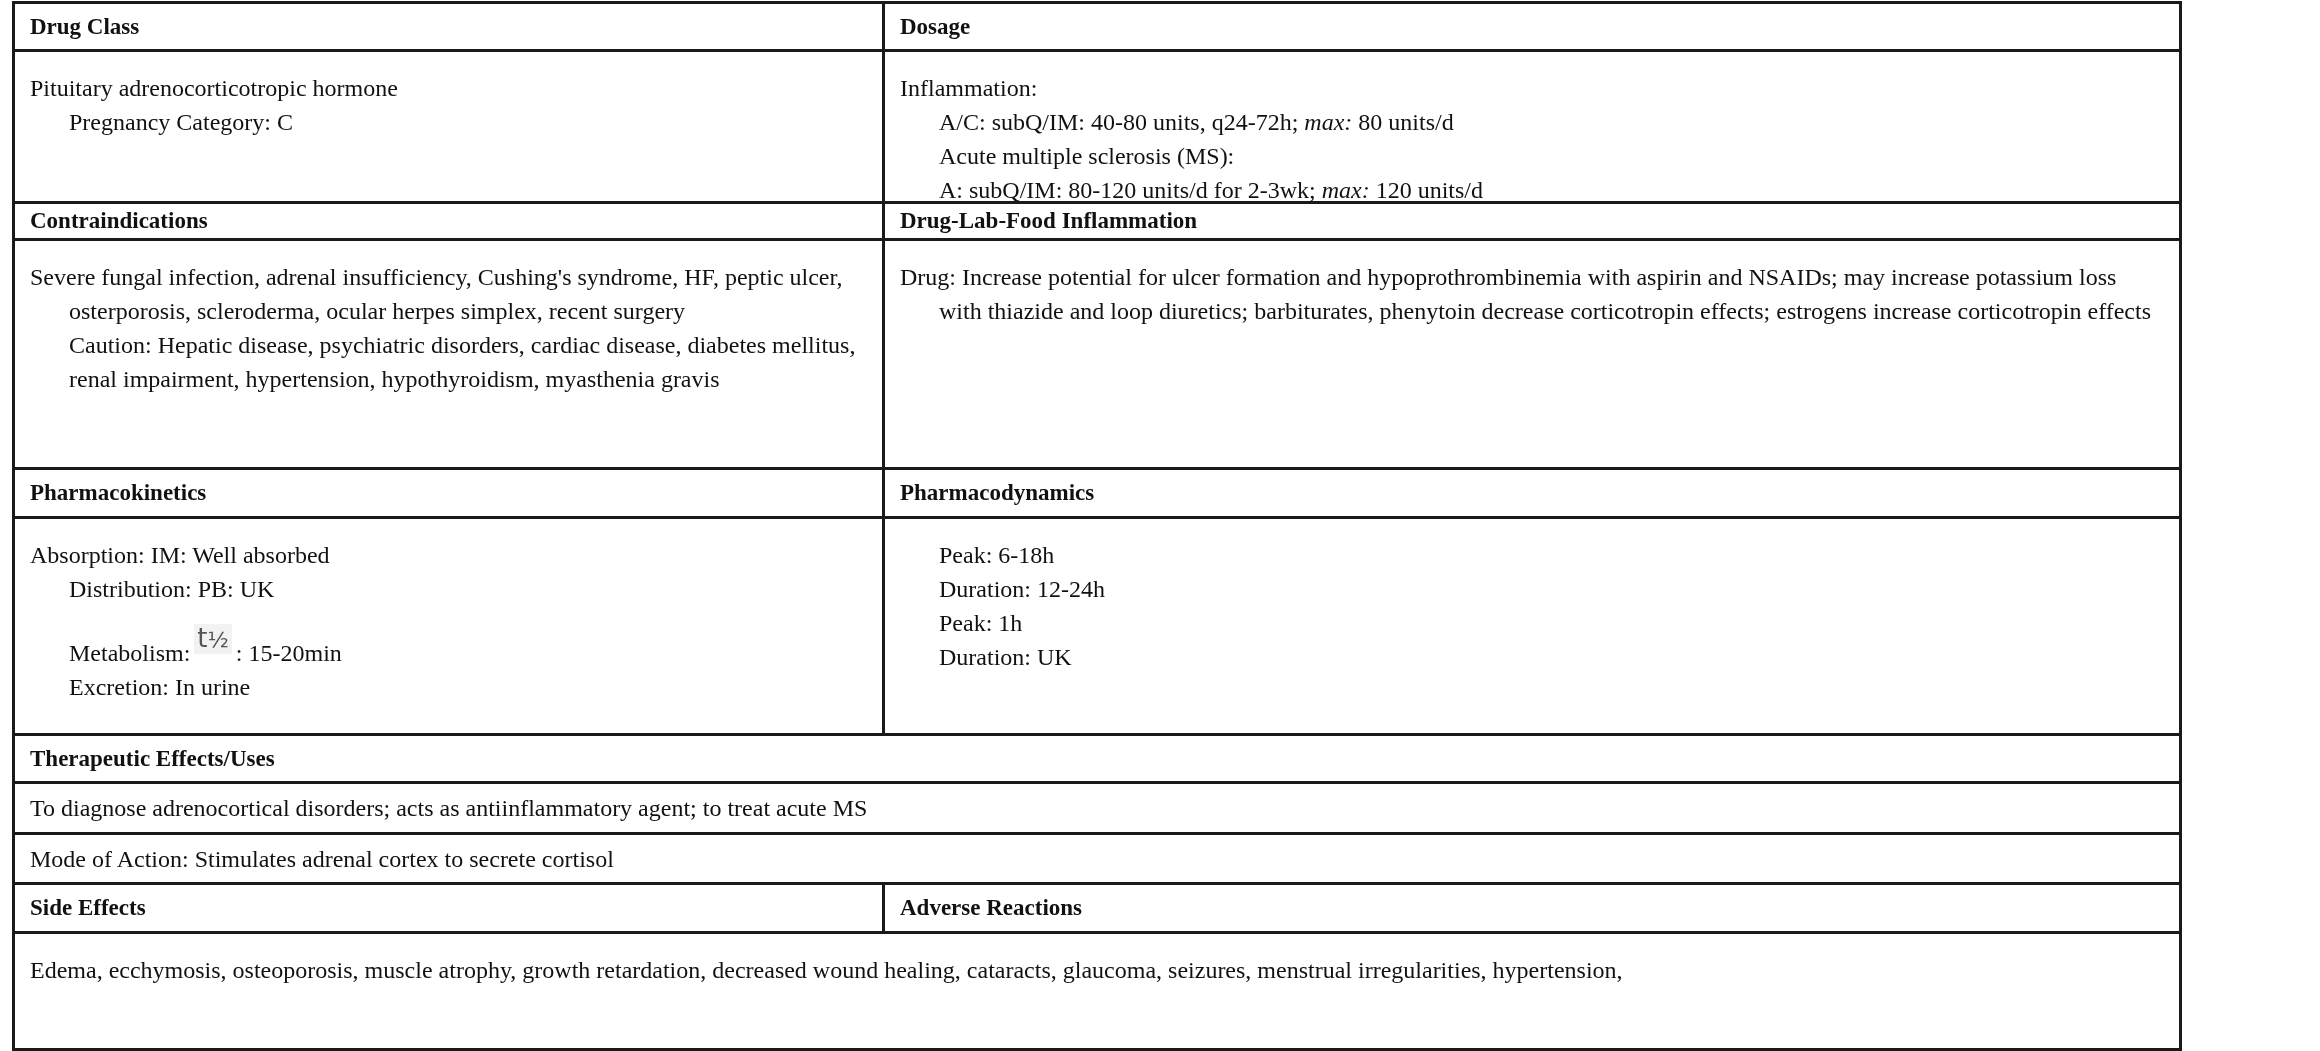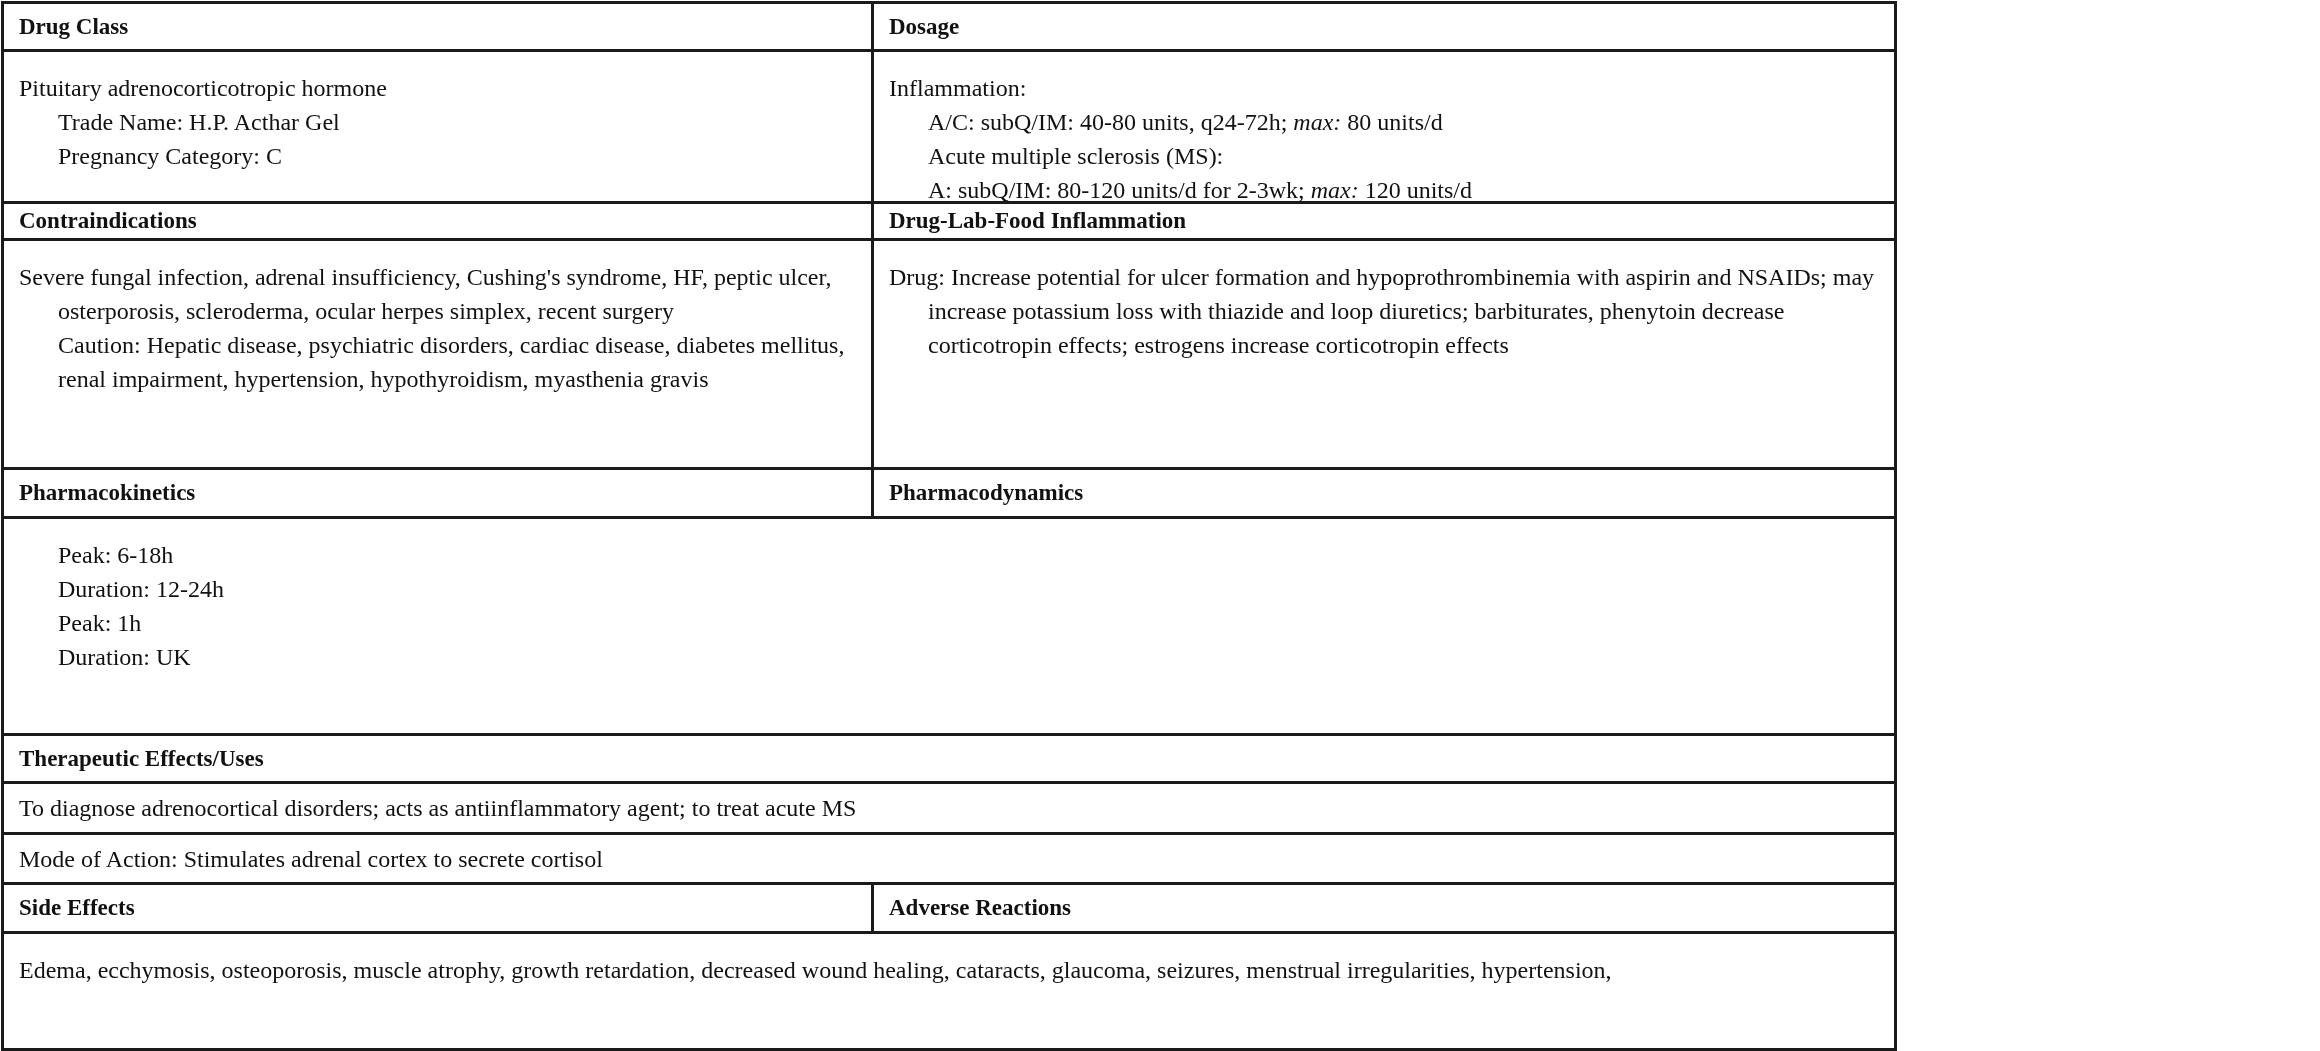--- a/index.html
+++ b/index.html
@@ -1,18 +1,18 @@
 <!DOCTYPE html>
 <html><head>
 <meta charset="utf-8">
 <style>
   html, body { margin: 0; padding: 0; background: #ffffff; }
   body { width: 2320px; height: 1051px; overflow: hidden; position: relative; }
   .tbl {
-    position: absolute; left: 1px; top: 1px; width: 1896px;
+    position: absolute; left: 12px; top: 1px; width: 2170px;
     border: 3px solid #1a1a1a; box-sizing: border-box;
     font-family: "Liberation Serif", "DejaVu Serif", serif;
     color: #111; font-size: 24px; line-height: 34px;
   }
   .row { display: flex; border-bottom: 3px solid #1a1a1a; box-sizing: border-box; }
   .row:last-child { border-bottom: none; }
   .cell { box-sizing: border-box; padding: 0 14px 0 15px; }
   .cell.left { width: 870px; border-right: 3px solid #1a1a1a; }
   .cell.right { flex: 1; }
   .cell.full { flex: 1; }
@@ -35,21 +35,20 @@
 <div class="tbl">
 
   <div class="row hdr h-hdr">
     <div class="cell left">Drug Class</div>
     <div class="cell right">Dosage</div>
   </div>
 
   <div class="row" style="height:152px">
     <div class="cell left content">
       <div>Pituitary adrenocorticotropic hormone</div>
-      <div class="ind">Trade Name: H.P. Acthar Gel</div>
       <div class="ind">Pregnancy Category: C</div>
     </div>
     <div class="cell right content">
       <div>Inflammation:</div>
       <div class="ind"><span>A/C: subQ/IM: 40-80 units, q24-72h; </span><span class="italic">max:</span><span> 80 units/d</span></div>
       <div class="ind">Acute multiple sclerosis (MS):</div>
       <div class="ind"><span>A: subQ/IM: 80-120 units/d for 2-3wk; </span><span class="italic">max:</span><span> 120 units/d</span></div>
     </div>
   </div>
 
@@ -67,20 +66,26 @@
       <div class="hang">Drug: Increase potential for ulcer formation and hypoprothrombinemia with aspirin and NSAIDs; may increase potassium loss with thiazide and loop diuretics; barbiturates, phenytoin decrease corticotropin effects; estrogens increase corticotropin effects</div>
     </div>
   </div>
 
   <div class="row hdr" style="height:49px">
     <div class="cell left">Pharmacokinetics</div>
     <div class="cell right">Pharmacodynamics</div>
   </div>
 
   <div class="row" style="height:217px">
+    <div class="cell left content">
+      <div>Absorption: IM: Well absorbed</div>
+      <div class="ind">Distribution: PB: UK</div>
+      <div class="ind" style="margin-top:30px"><span>Metabolism:</span><span class="thalf"><span>t</span><span class="frac">½</span></span><span>: 15-20min</span></div>
+      <div class="ind">Excretion: In urine</div>
+    </div>
     <div class="cell right content">
       <div class="ind">Peak: 6-18h</div>
       <div class="ind">Duration: 12-24h</div>
       <div class="ind">Peak: 1h</div>
       <div class="ind">Duration: UK</div>
     </div>
   </div>
 
   <div class="row hdr" style="height:48px">
     <div class="cell full">Therapeutic Effects/Uses</div>

